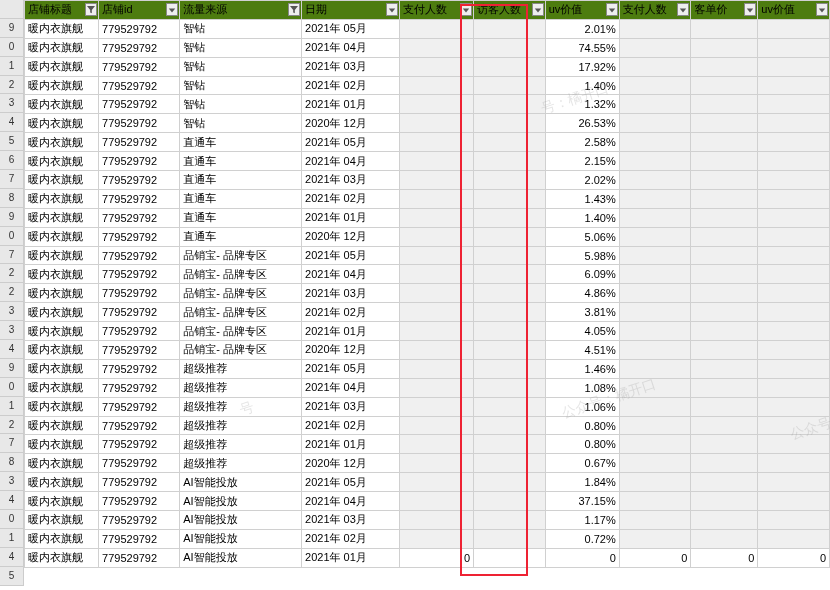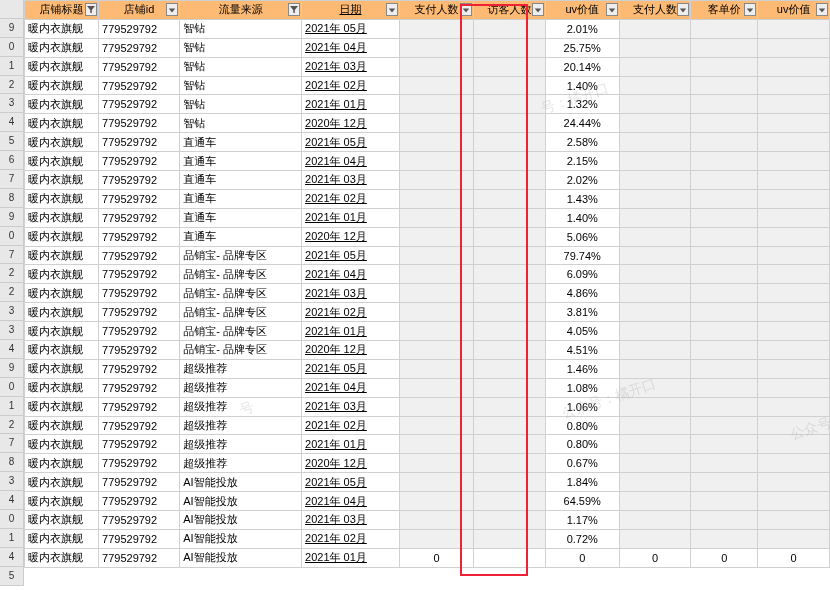--- a/index.html
+++ b/index.html
@@ -34,47 +34,47 @@
     border: 1px solid #d0d0d0;
     height: 18.9px;
     padding: 0 3px;
     white-space: nowrap;
     overflow: hidden;
     font-size: 11px;
     color: #000;
     background: #fff;
   }
   th {
-    background: #fdba74;
+    background: #4d7c0f;
     font-weight: normal;
     position: relative;
-    text-align: center;
+    text-align: left;
   }
   .filter-btn {
     position: absolute;
     right: 1px; top: 2px;
     width: 12px; height: 13px;
     border: 1px solid #888;
     background: #eee;
     display: flex;
     align-items: center;
     justify-content: center;
   }
   .filter-btn svg { width: 8px; height: 8px; }
   .c-shop   { width: 62px; }
   .c-id     { width: 68px; }
   .c-src    { width: 102px; }
-  .c-date   { width: 82px; text-decoration: underline; }
+  .c-date   { width: 82px; }
   .c-amt    { width: 62px; }
   .c-vis    { width: 60px; }
   .c-conv   { width: 62px; }
   .c-pay    { width: 60px; }
   .c-up     { width: 56px; }
   .c-uv     { width: 60px; }
-  td.num { text-align: center; }
+  td.num { text-align: right; }
   td.blur {
     color: transparent;
     background: #f0f0f0;
     filter: blur(0.5px);
   }
   td.blur::after{
     content:"";
     position:absolute;
   }
   .highlight-box {
@@ -197,33 +197,33 @@
             <td class="c-up blur">&nbsp;</td>
             <td class="c-uv blur">&nbsp;</td>
           </tr>
           <tr>
             <td class="c-shop">暖内衣旗舰</td>
             <td class="c-id">779529792</td>
             <td class="c-src">智钻</td>
             <td class="c-date">2021年 04月</td>
             <td class="c-amt blur">&nbsp;</td>
             <td class="c-vis blur">&nbsp;</td>
-            <td class="c-conv num">25.75%</td>
+            <td class="c-conv num">74.55%</td>
             <td class="c-pay blur">&nbsp;</td>
             <td class="c-up blur">&nbsp;</td>
             <td class="c-uv blur">&nbsp;</td>
           </tr>
           <tr>
             <td class="c-shop">暖内衣旗舰</td>
             <td class="c-id">779529792</td>
             <td class="c-src">智钻</td>
             <td class="c-date">2021年 03月</td>
             <td class="c-amt blur">&nbsp;</td>
             <td class="c-vis blur">&nbsp;</td>
-            <td class="c-conv num">20.14%</td>
+            <td class="c-conv num">17.92%</td>
             <td class="c-pay blur">&nbsp;</td>
             <td class="c-up blur">&nbsp;</td>
             <td class="c-uv blur">&nbsp;</td>
           </tr>
           <tr>
             <td class="c-shop">暖内衣旗舰</td>
             <td class="c-id">779529792</td>
             <td class="c-src">智钻</td>
             <td class="c-date">2021年 02月</td>
             <td class="c-amt blur">&nbsp;</td>
@@ -245,21 +245,21 @@
             <td class="c-up blur">&nbsp;</td>
             <td class="c-uv blur">&nbsp;</td>
           </tr>
           <tr>
             <td class="c-shop">暖内衣旗舰</td>
             <td class="c-id">779529792</td>
             <td class="c-src">智钻</td>
             <td class="c-date">2020年 12月</td>
             <td class="c-amt blur">&nbsp;</td>
             <td class="c-vis blur">&nbsp;</td>
-            <td class="c-conv num">24.44%</td>
+            <td class="c-conv num">26.53%</td>
             <td class="c-pay blur">&nbsp;</td>
             <td class="c-up blur">&nbsp;</td>
             <td class="c-uv blur">&nbsp;</td>
           </tr>
           <tr>
             <td class="c-shop">暖内衣旗舰</td>
             <td class="c-id">779529792</td>
             <td class="c-src">直通车</td>
             <td class="c-date">2021年 05月</td>
             <td class="c-amt blur">&nbsp;</td>
@@ -329,21 +329,21 @@
             <td class="c-up blur">&nbsp;</td>
             <td class="c-uv blur">&nbsp;</td>
           </tr>
           <tr>
             <td class="c-shop">暖内衣旗舰</td>
             <td class="c-id">779529792</td>
             <td class="c-src">品销宝- 品牌专区</td>
             <td class="c-date">2021年 05月</td>
             <td class="c-amt blur">&nbsp;</td>
             <td class="c-vis blur">&nbsp;</td>
-            <td class="c-conv num">79.74%</td>
+            <td class="c-conv num">5.98%</td>
             <td class="c-pay blur">&nbsp;</td>
             <td class="c-up blur">&nbsp;</td>
             <td class="c-uv blur">&nbsp;</td>
           </tr>
           <tr>
             <td class="c-shop">暖内衣旗舰</td>
             <td class="c-id">779529792</td>
             <td class="c-src">品销宝- 品牌专区</td>
             <td class="c-date">2021年 04月</td>
             <td class="c-amt blur">&nbsp;</td>
@@ -485,21 +485,21 @@
             <td class="c-up blur">&nbsp;</td>
             <td class="c-uv blur">&nbsp;</td>
           </tr>
           <tr>
             <td class="c-shop">暖内衣旗舰</td>
             <td class="c-id">779529792</td>
             <td class="c-src">AI智能投放</td>
             <td class="c-date">2021年 04月</td>
             <td class="c-amt blur">&nbsp;</td>
             <td class="c-vis blur">&nbsp;</td>
-            <td class="c-conv num">64.59%</td>
+            <td class="c-conv num">37.15%</td>
             <td class="c-pay blur">&nbsp;</td>
             <td class="c-up blur">&nbsp;</td>
             <td class="c-uv blur">&nbsp;</td>
           </tr>
           <tr>
             <td class="c-shop">暖内衣旗舰</td>
             <td class="c-id">779529792</td>
             <td class="c-src">AI智能投放</td>
             <td class="c-date">2021年 03月</td>
             <td class="c-amt blur">&nbsp;</td>

